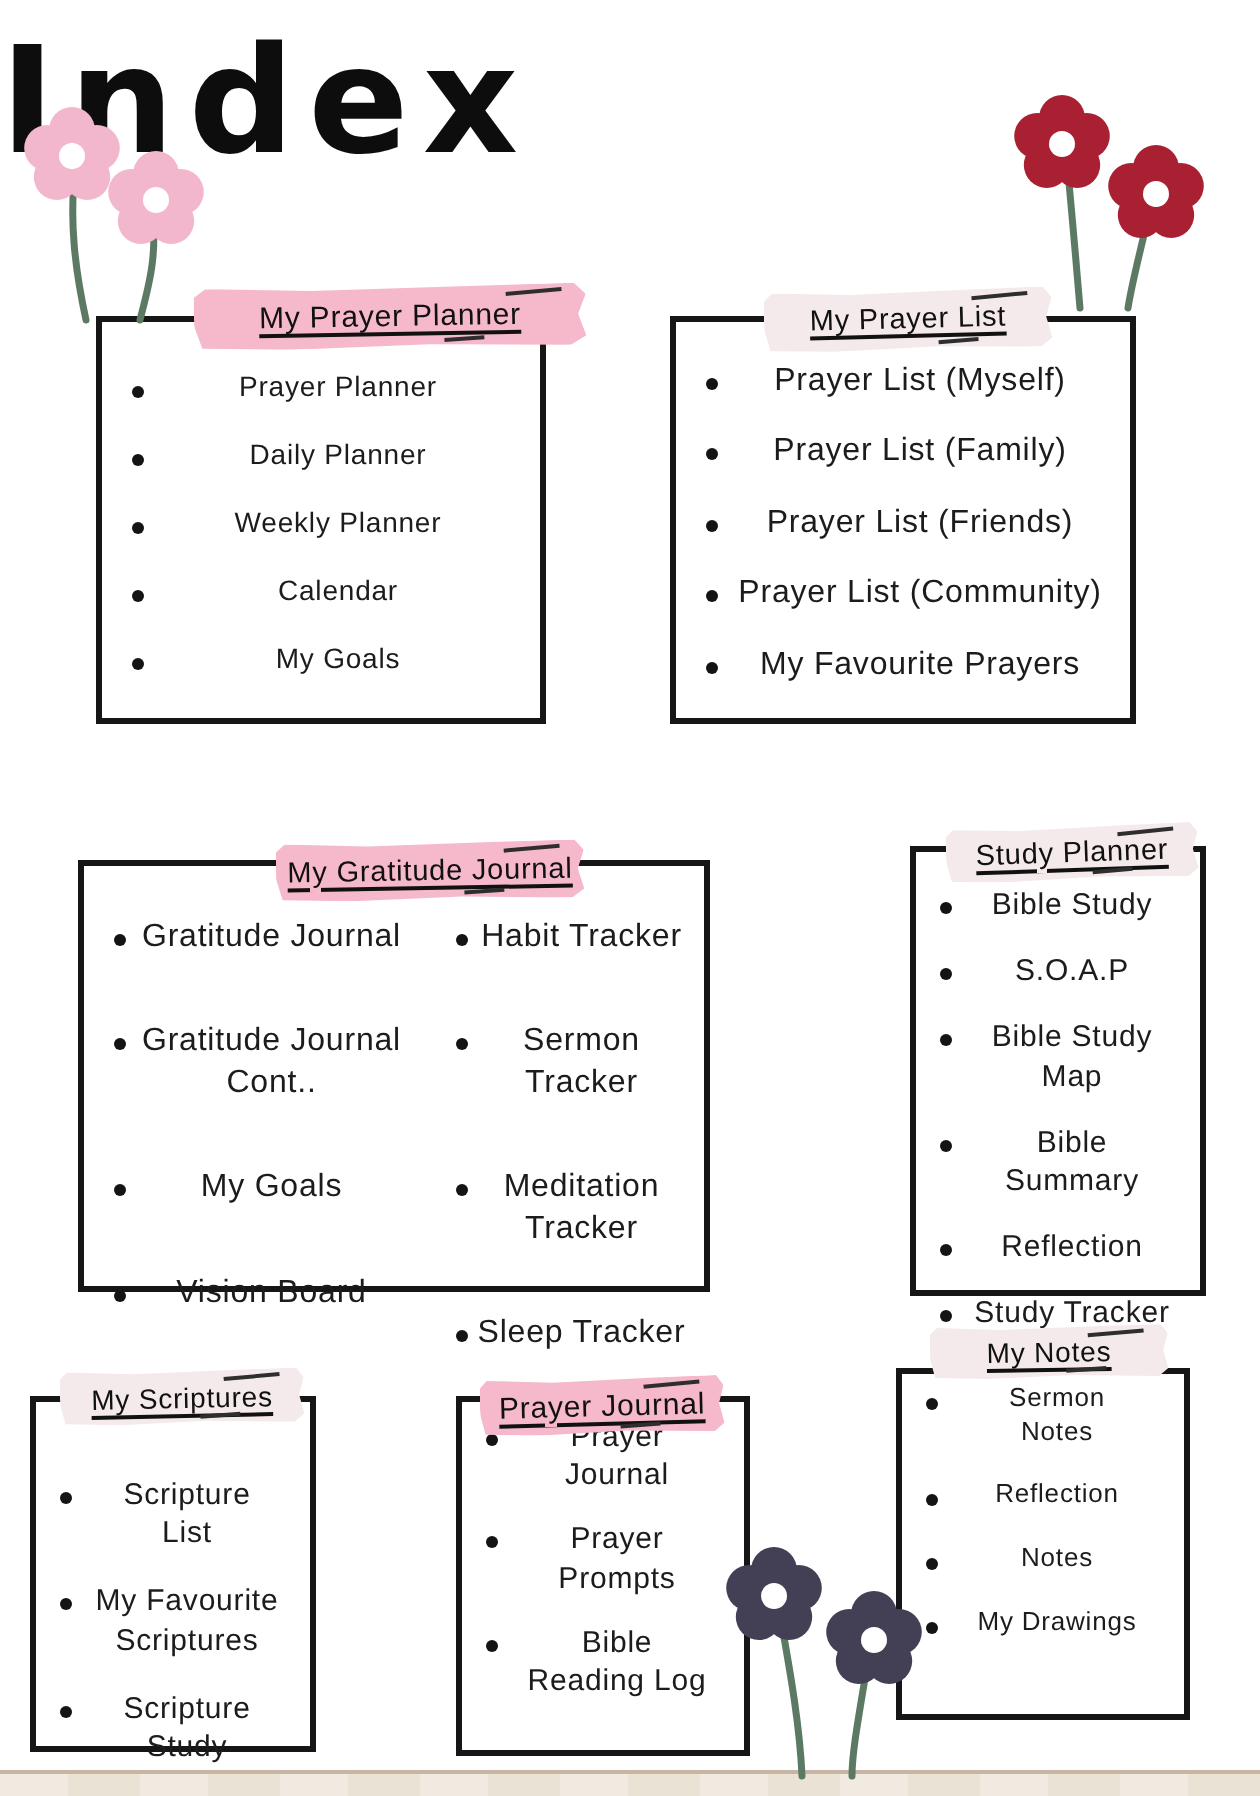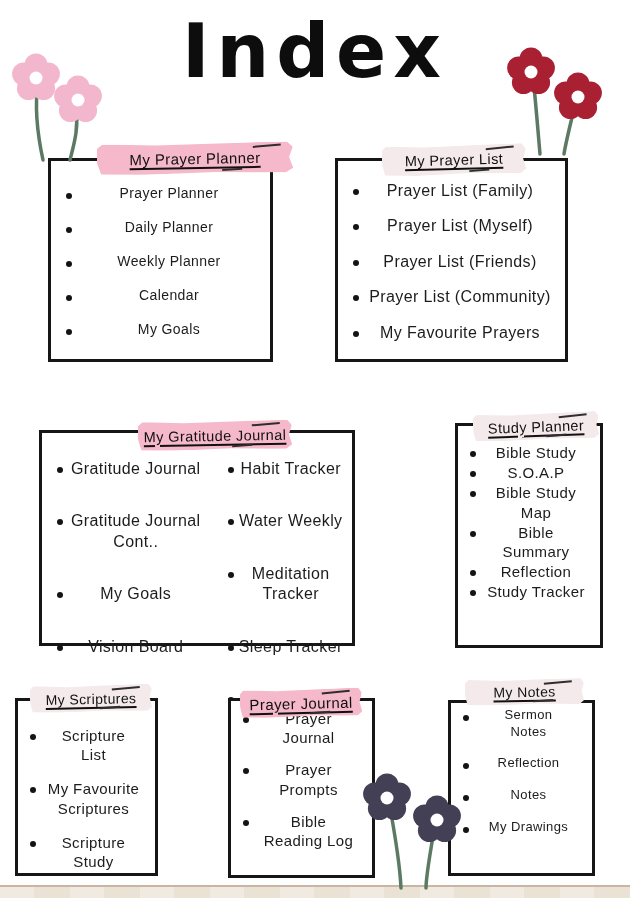--- a/index.html
+++ b/index.html
@@ -1,21 +1,21 @@
 <!DOCTYPE html>
 <html><head>
 <meta charset="utf-8">
 <style>
   html,body{margin:0;padding:0;background:#fff;}
   .page{
     position:relative;width:630px;height:898px;background:#fff;overflow:hidden;
     font-family:"Liberation Sans",sans-serif;color:#1a1a1a;
   }
   .title{
-    position:absolute;top:8px;left:0;width:100%;text-align:center;
+    position:absolute;top:8px;left:0;width:100%;text-align:left;
     font-size:74px;font-weight:700;letter-spacing:7px;color:#0d0d0d;
     font-family:"DejaVu Sans",sans-serif;
   }
   .panel{position:absolute;border:3px solid #161616;background:#fff;box-sizing:border-box;}
   .tape{
     position:absolute;display:flex;align-items:center;justify-content:center;
     z-index:5;box-sizing:border-box;
     clip-path:polygon(0% 14%,3% 0%,30% 6%,70% 2%,97% 0%,100% 18%,98% 50%,100% 85%,96% 100%,60% 95%,25% 100%,2% 96%,0% 60%);
   }
   .tape.pink{background:#F6B9CC;}
@@ -46,36 +46,36 @@
   .p3 .tape{left:96px;top:-12px;width:154px;height:29px;transform:rotate(-1deg);}
   .p3 .tape-text{font-size:14.5px;}
   .p3 .cols{display:flex;margin-top:26px;}
   .p3 .colL{flex:0 0 55%;}
   .p3 .colR{flex:1;}
   .p3 ul{gap:32px;font-size:16px;}
   
   .p4{left:455px;top:423px;width:148px;height:225px;}
   .p4 .tape{left:15px;top:-13px;width:126px;height:27px;transform:rotate(-2deg);}
   .p4 .tape-text{font-size:14.5px;}
-  .p4 ul{margin-top:17px;gap:1px;font-size:15px;}
+  .p4 ul{margin-top:17px;gap:14px;font-size:15px;}
   .p4 .bullet{margin-left:12px;}
   
   .p5{left:15px;top:698px;width:143px;height:178px;}
   .p5 .tape{left:12px;top:-16px;width:122px;height:27px;transform:rotate(-1.2deg);}
   .p5 .tape-text{font-size:14px;}
-  .p5 ul{margin-top:25px;gap:15px;font-size:15px;}
+  .p5 ul{margin-top:37px;gap:15px;font-size:15px;}
   .p5 .bullet{margin-left:12px;}
   
   .p6{left:228px;top:698px;width:147px;height:180px;}
   .p6 .tape{left:9px;top:-12px;width:122px;height:28px;transform:rotate(-1.5deg);}
   .p6 .tape-text{font-size:15px;}
   .p6 ul{margin-top:8px;gap:13px;font-size:15px;}
   .p6 .bullet{margin-left:12px;}
   
-  .p7{left:448px;top:700px;width:147px;height:176px;}
+  .p7{left:448px;top:684px;width:147px;height:176px;}
   .p7 .tape{left:14px;top:-24px;width:119px;height:26px;transform:rotate(-1deg);}
   .p7 .tape-text{font-size:14px;}
   .p7 ul{margin-top:4px;gap:15px;font-size:13px;}
   .p7 .bullet{margin-left:12px;}
 
   .decor{position:absolute;z-index:6;}
   .decor path{fill:none;stroke-width:3.5;stroke-linecap:round;}
   .floor{
     position:absolute;left:0;bottom:0;width:100%;height:11px;z-index:1;
     background:repeating-linear-gradient(90deg,#f1eae1 0 34px,#ebe2d6 34px 70px);
@@ -152,25 +152,25 @@
   </section>
 
   
   <section class="panel p2">
     <div class="tape light">
       <span class="tape-text">My Prayer List</span>
     </div>
     <ul class="list">
       <li class="item">
           <span class="bullet"></span>
+          <span class="txt">Prayer List (Myself)</span>
+        </li>
+      <li class="item">
+          <span class="bullet"></span>
           <span class="txt">Prayer List (Family)</span>
-        </li>
-      <li class="item">
-          <span class="bullet"></span>
-          <span class="txt">Prayer List (Myself)</span>
         </li>
       <li class="item">
           <span class="bullet"></span>
           <span class="txt">Prayer List (Friends)</span>
         </li>
       <li class="item">
           <span class="bullet"></span>
           <span class="txt">Prayer List (Community)</span>
         </li>
       <li class="item">
@@ -205,21 +205,21 @@
             <span class="txt">Vision Board</span>
           </li>
       </ul>
       <ul class="list colR">
         <li class="item">
             <span class="bullet"></span>
             <span class="txt">Habit Tracker</span>
           </li>
         <li class="item">
             <span class="bullet"></span>
-            <span class="txt">Water Weekly</span>
+            <span class="txt">Sermon Tracker</span>
           </li>
         <li class="item">
             <span class="bullet"></span>
             <span class="txt">Meditation Tracker</span>
           </li>
         <li class="item">
             <span class="bullet"></span>
             <span class="txt">Sleep Tracker</span>
           </li>
         <li class="item">

